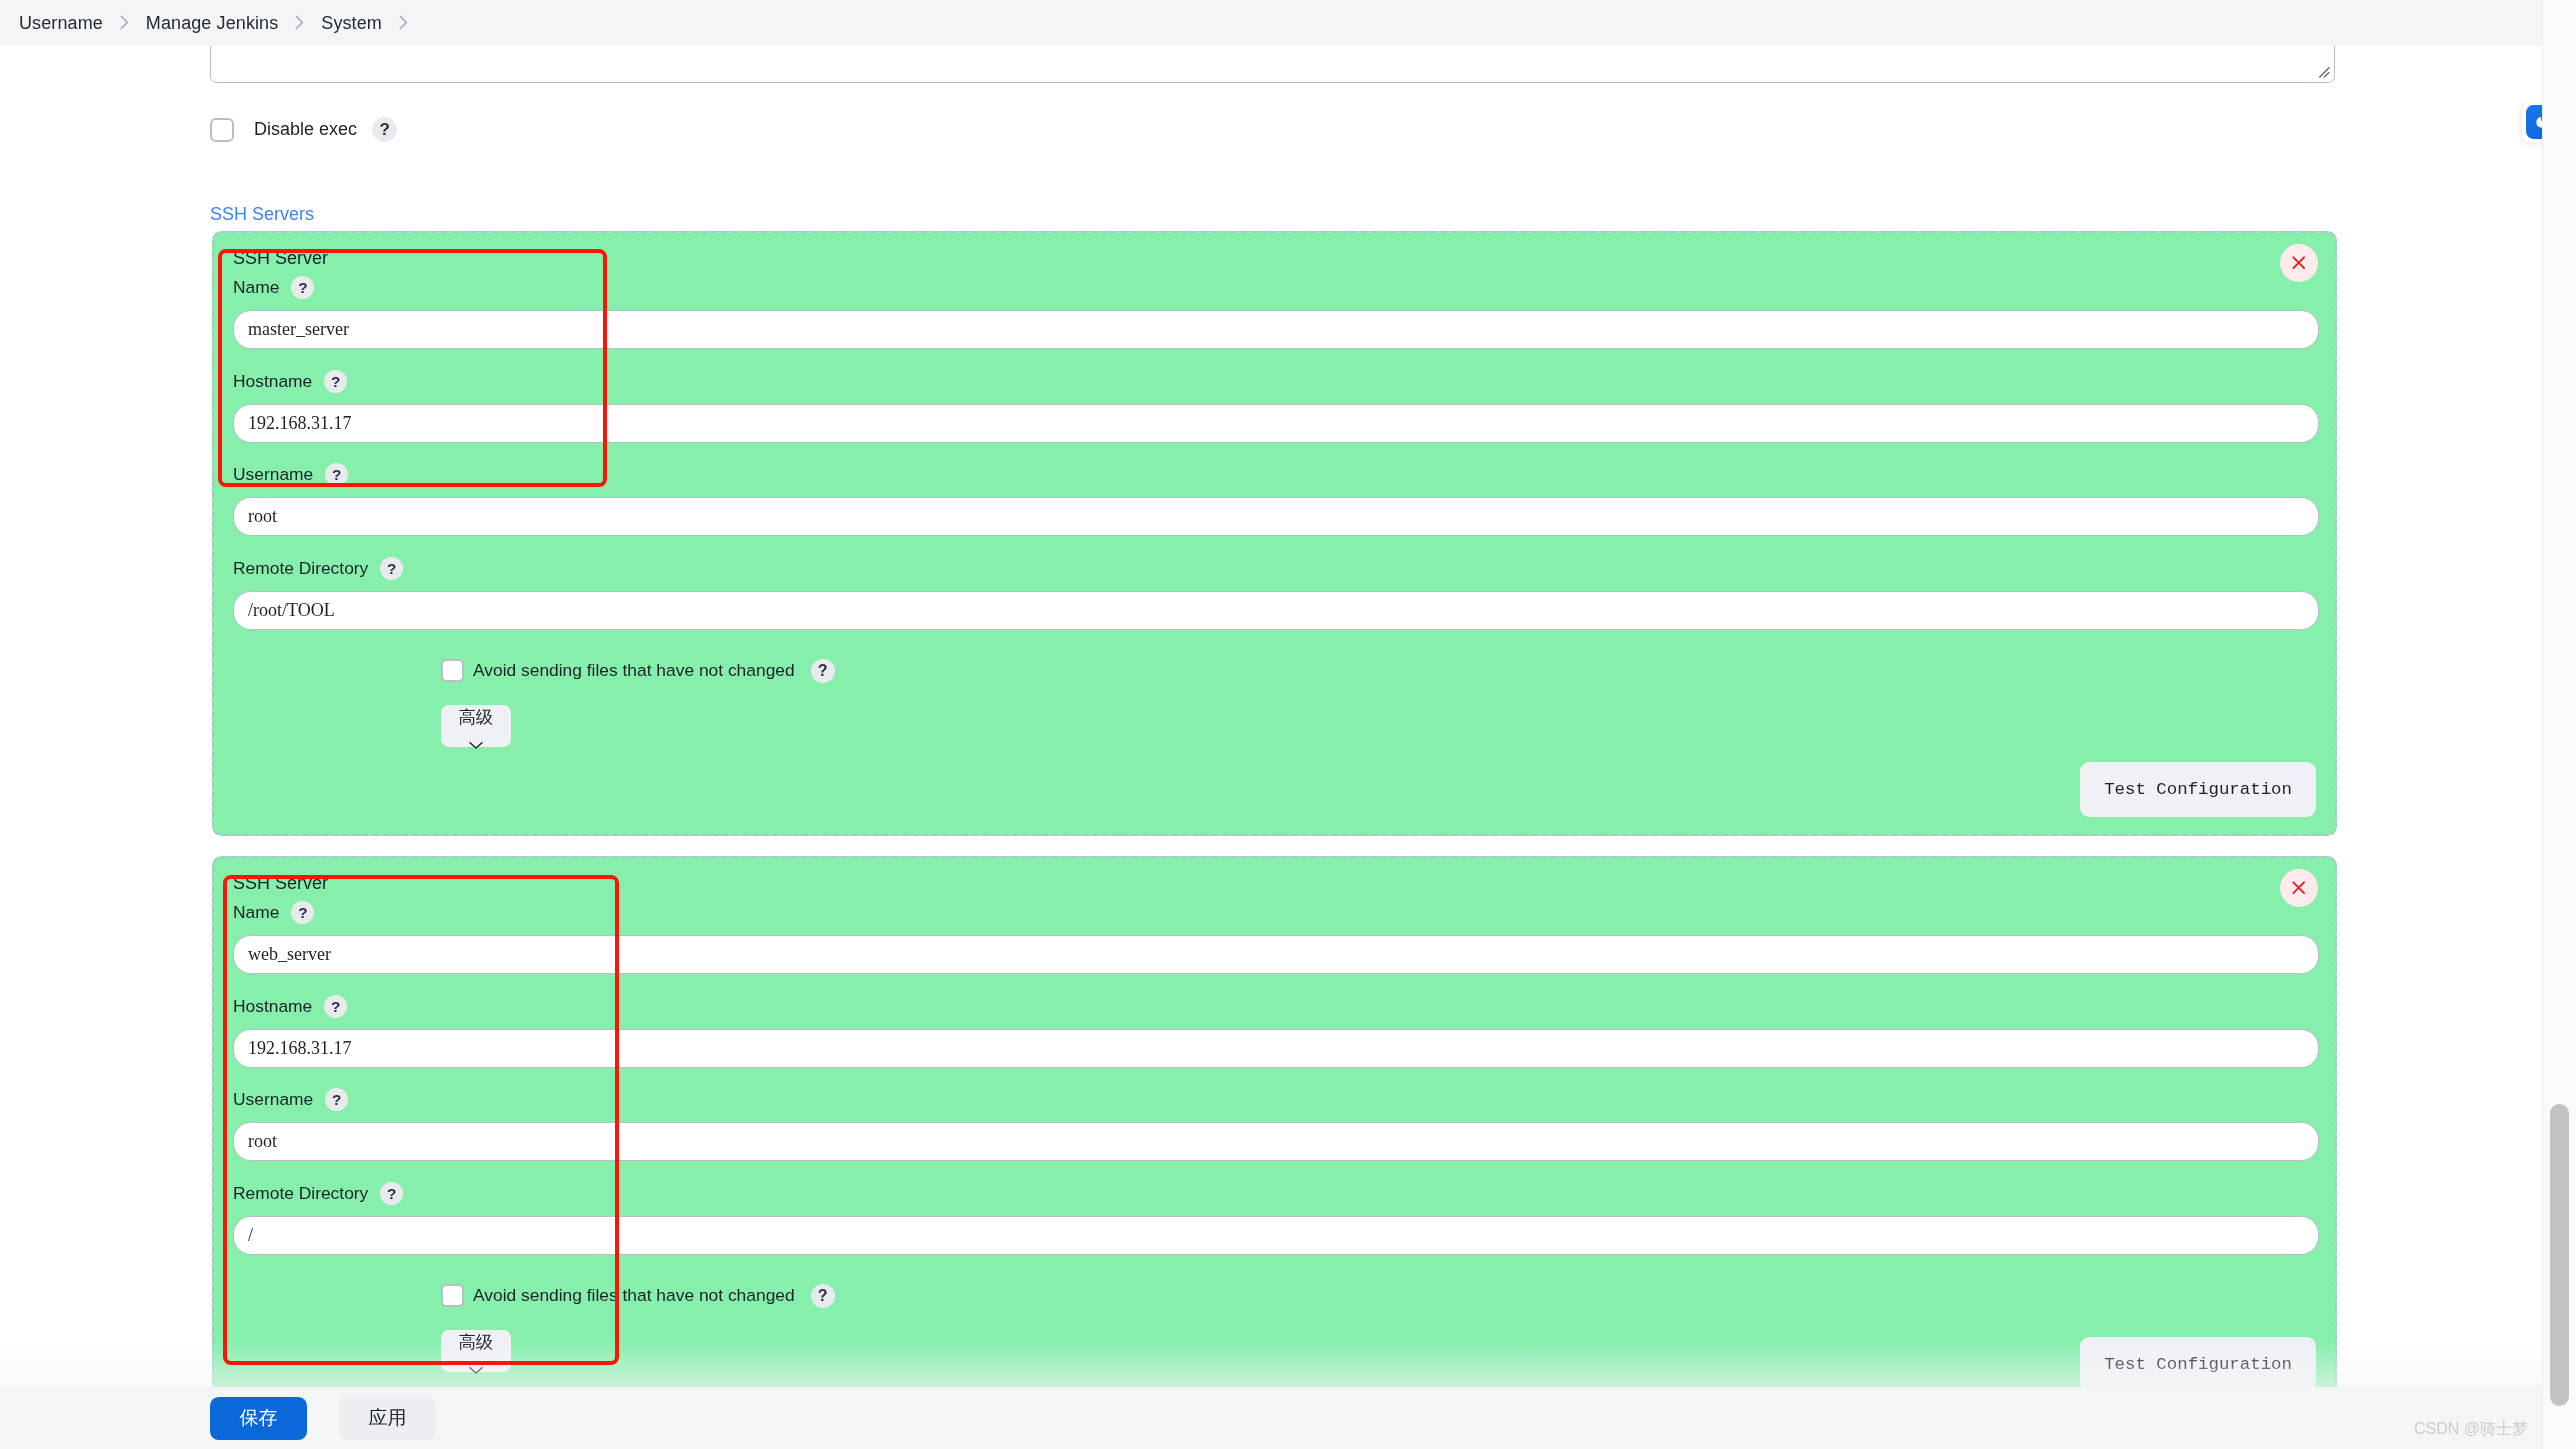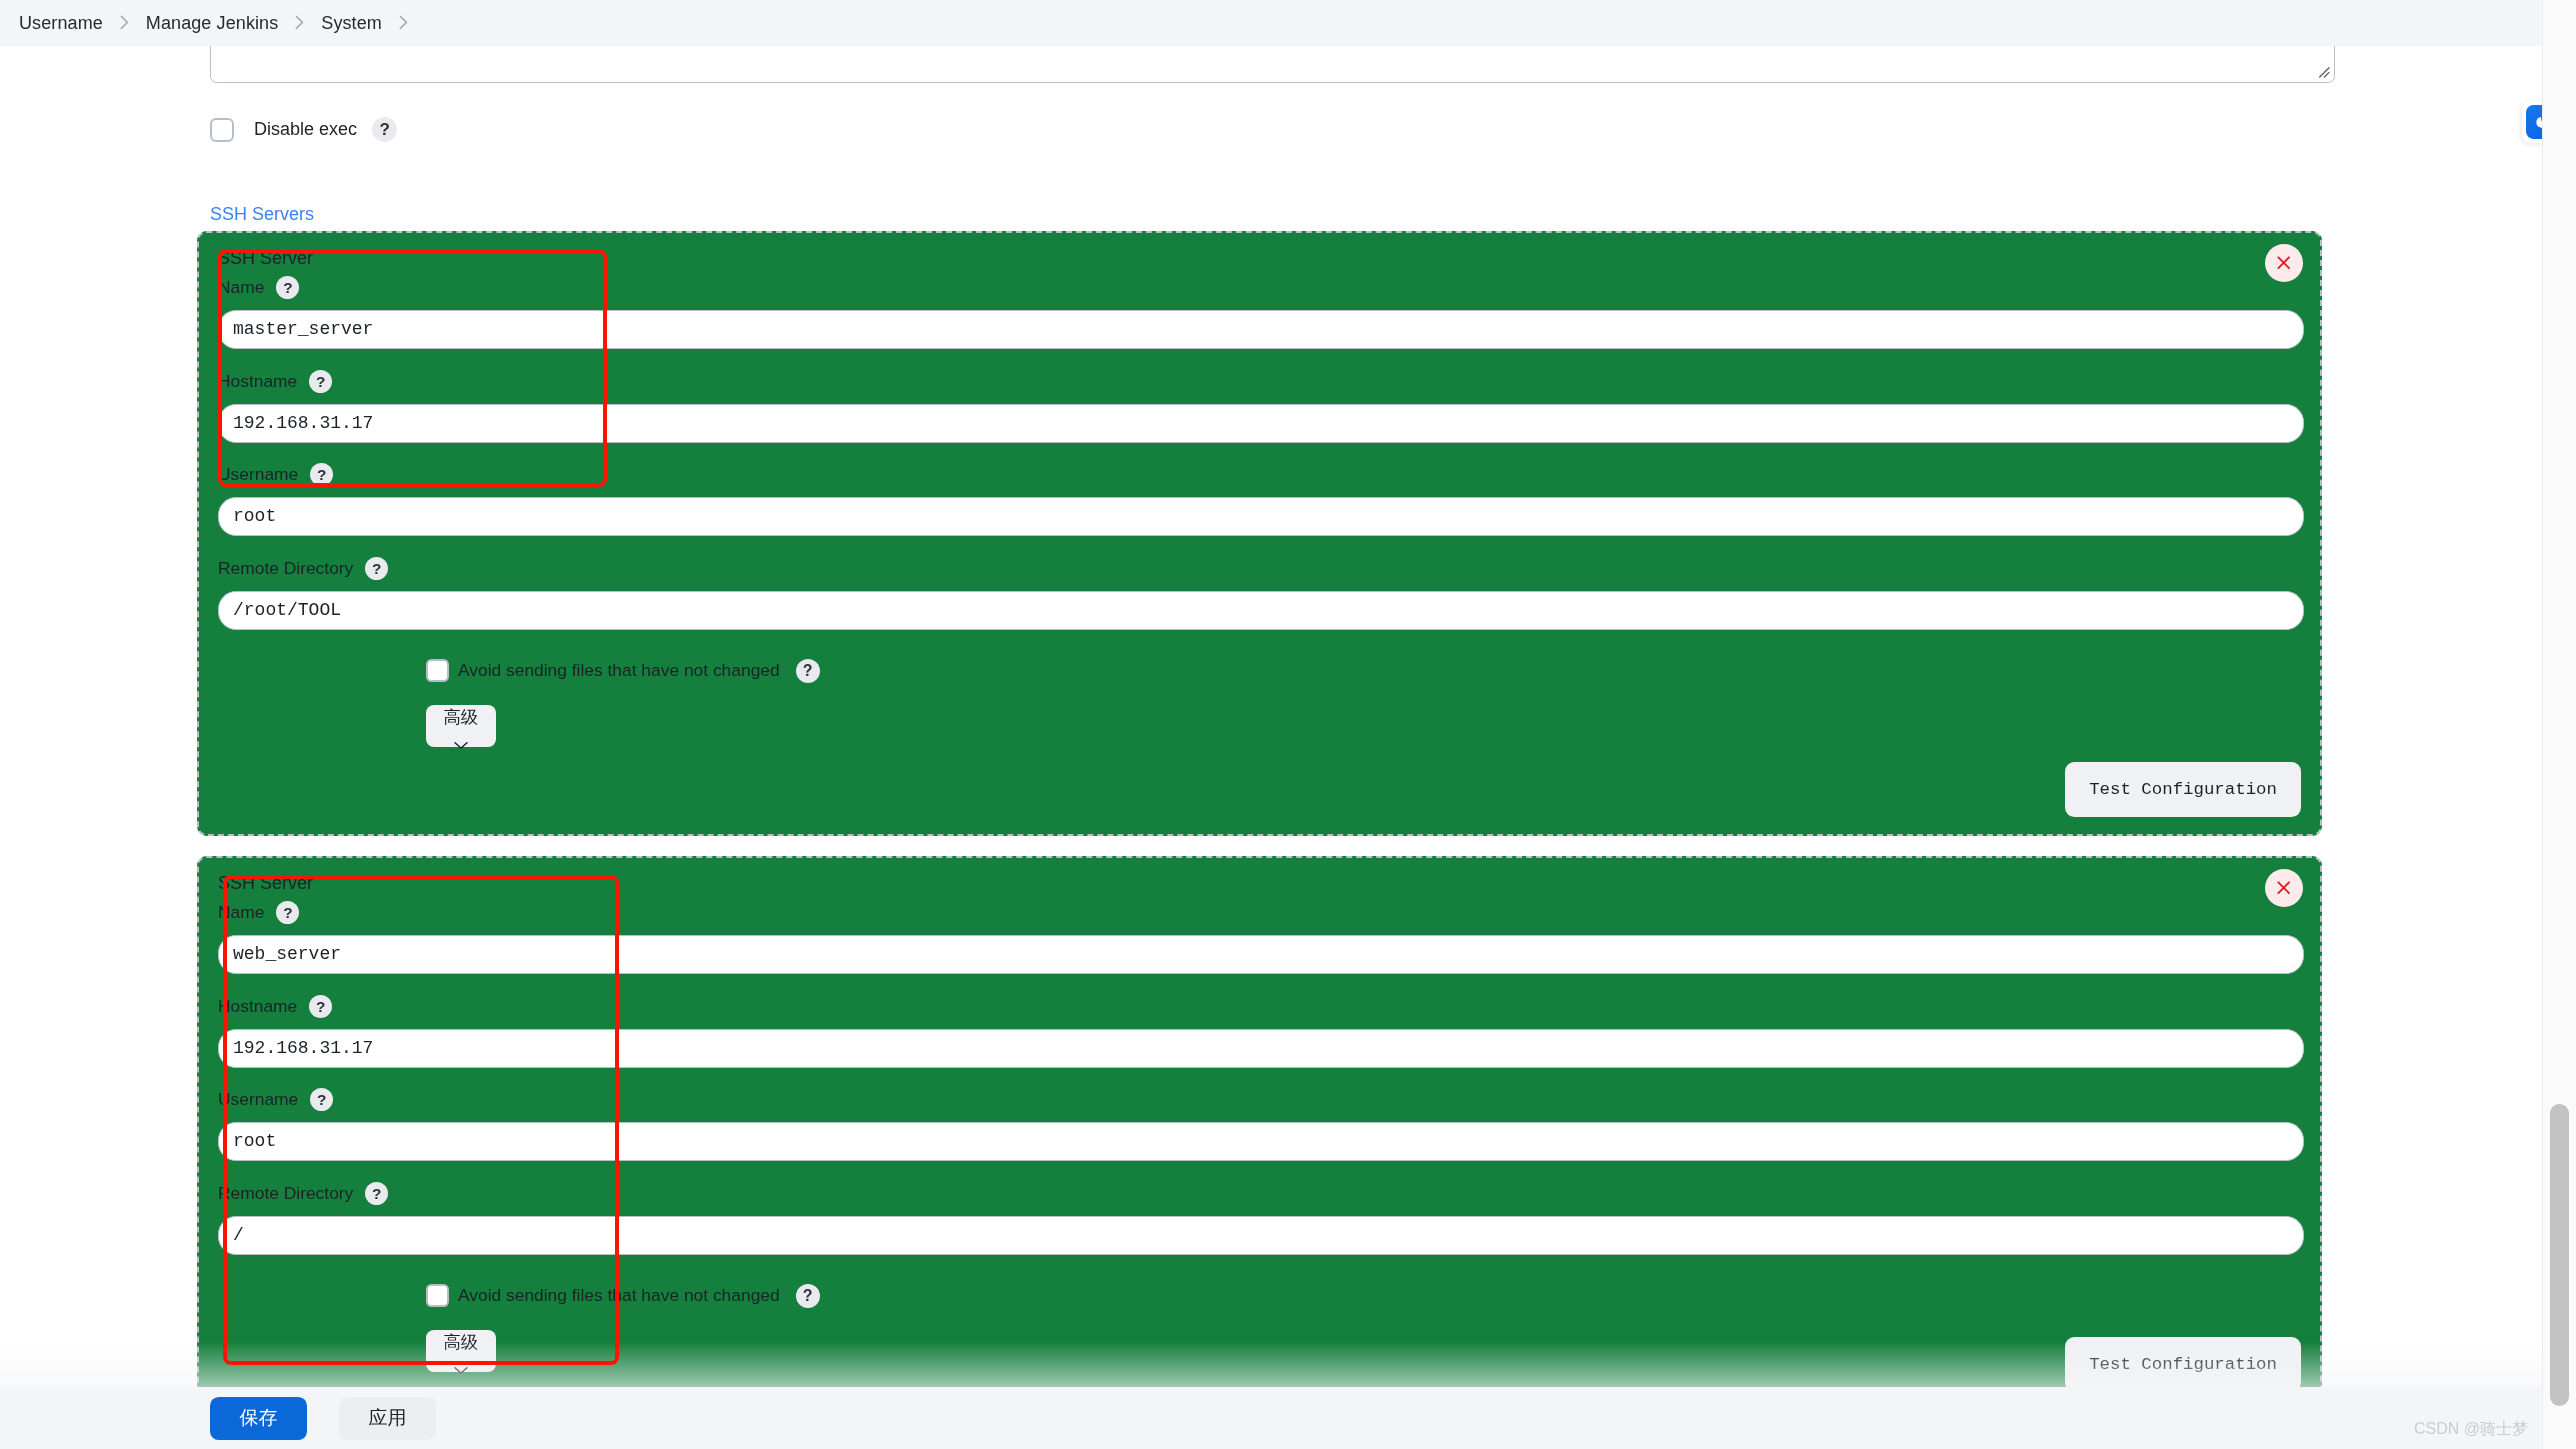--- a/index.html
+++ b/index.html
@@ -119,25 +119,25 @@
     position: absolute;
     left: 210px;
     top: 158px;
     font-size: 18px;
     color: #3b82f6;
   }
 
   
   .ssh-card {
     position: absolute;
-    left: 197px;
+    left: 212px;
     width: 2125px;
     border: 2px dashed #b6bfc9;
     border-radius: 9.4px;
-    background: #15803d;
+    background: #86efac;
   }
   .ssh-card.card-1 { top: 185px; height: 605px; }
   .ssh-card.card-2 { top: 810px; height: 606px; }
 
   .card-title {
     position: absolute;
     left: 19px;
     top: 14.8px;
     font-size: 18px;
     color: #1b2228;
@@ -170,21 +170,21 @@
   }
   .field-label .help { margin-left: 12px; width: 23px; height: 23px; font-size: 15.4px; }
 
   .text-input {
     margin-top: 9.4px;
     width: 100%;
     height: 39px;
     border: 1.3px solid #b6bfc9;
     border-radius: 18px;
     background: #ffffff;
-    font-family: Liberation Mono, monospace;
+    font-family: Liberation Serif, serif;
     font-size: 18px;
     color: #1b2228;
     padding: 0 14px;
     outline: none;
   }
 
   .inline-check {
     position: absolute;
     left: 227px;
     display: flex;

